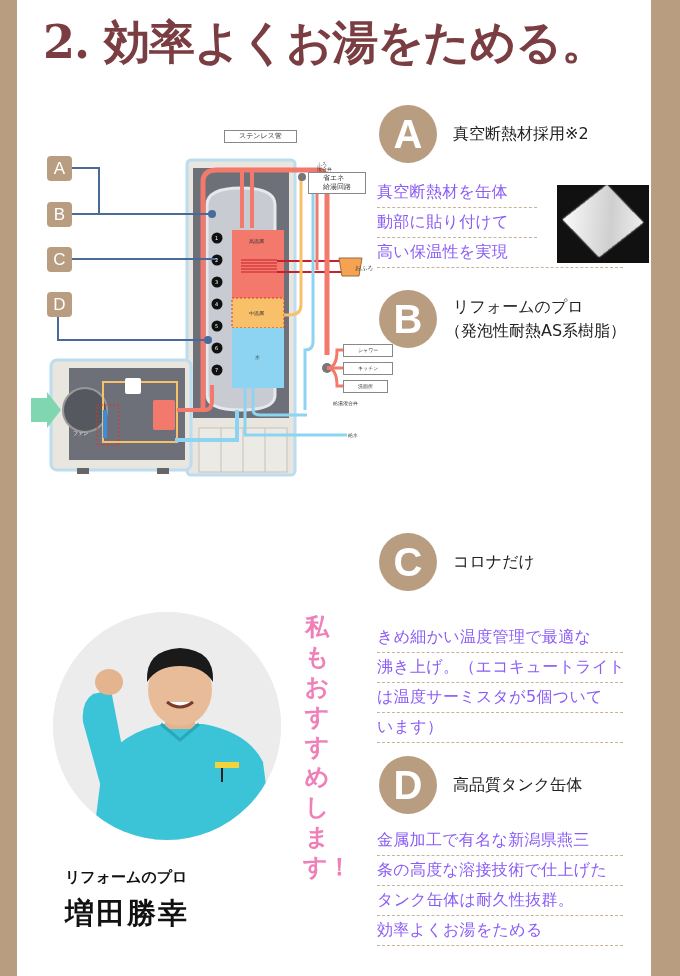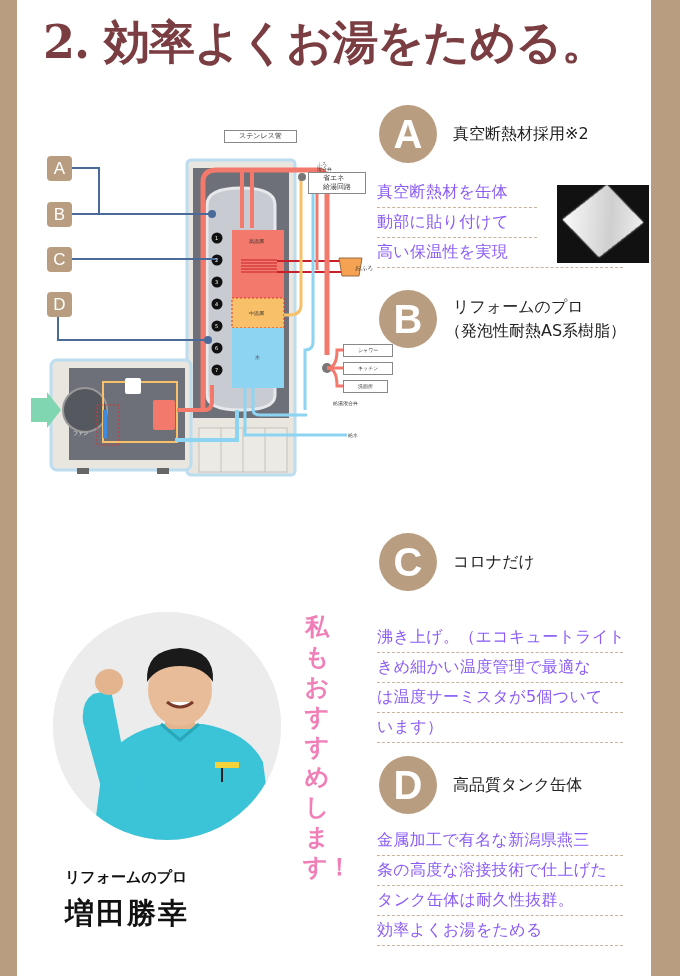--- a/index.html
+++ b/index.html
@@ -174,22 +174,22 @@
     </div>
   </div>
 
   <div class="sec-head" style="top:533px;">
     <div class="badge">C</div>
     <div class="sec-title">
       <div>コロナだけ</div>
     </div>
   </div>
   <div class="body-lines" style="top:623px;width:246px;">
+    <div class="body-line">きめ細かい温度管理で最適な</div>
     <div class="body-line">沸き上げ。（エコキュートライト</div>
-    <div class="body-line">きめ細かい温度管理で最適な</div>
     <div class="body-line">は温度サーミスタが5個ついて</div>
     <div class="body-line">います）</div>
   </div>
 
   <div class="sec-head" style="top:756px;">
     <div class="badge">D</div>
     <div class="sec-title">
       <div>高品質タンク缶体</div>
     </div>
   </div>

